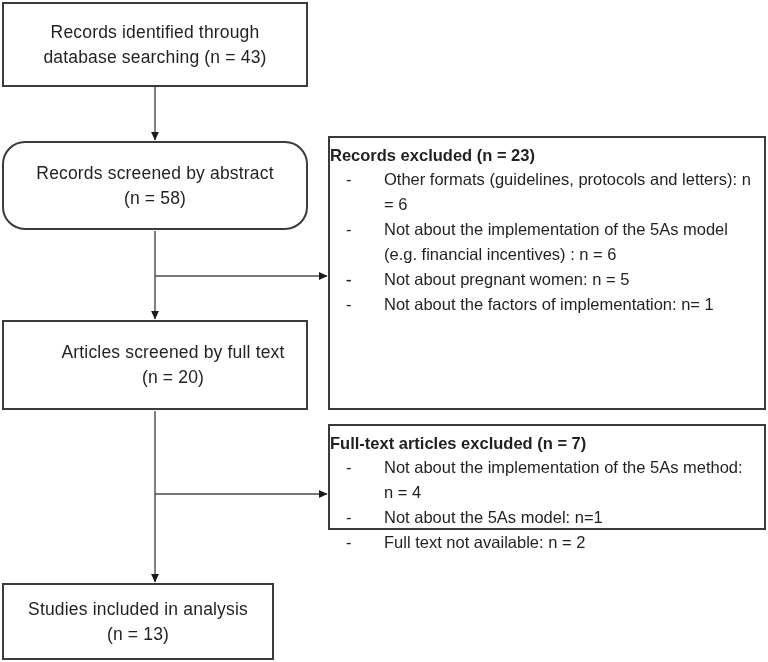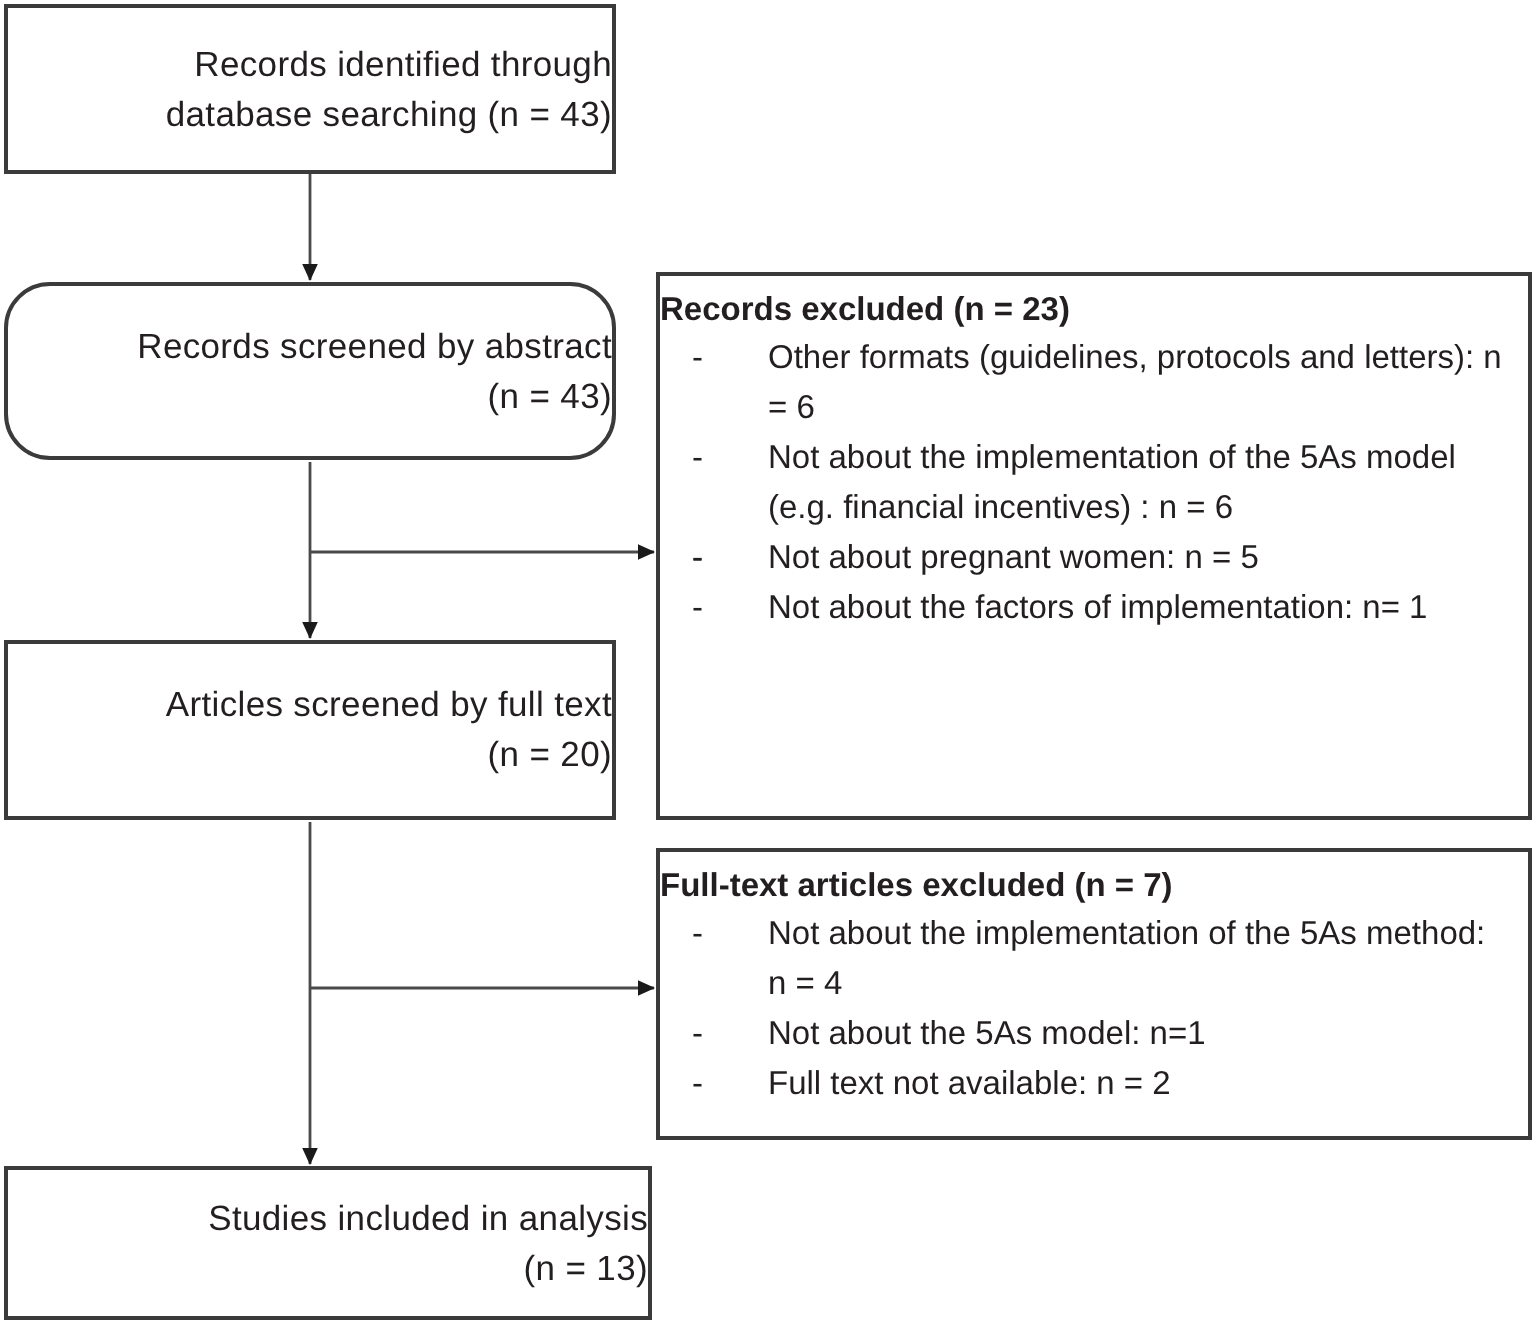--- a/index.html
+++ b/index.html
@@ -28,21 +28,21 @@
     height: 662px;
     pointer-events: none;
   }
   .node {
     position: absolute;
     box-sizing: border-box;
     border: 2px solid #3b3b3b;
     background: #ffffff;
     display: flex;
     flex-direction: column;
-    align-items: flex-end;
+    align-items: center;
     justify-content: center;
     text-align: center;
   }
   .node .line {
     display: block;
     font-size: 17.5px;
     line-height: 25px;
     letter-spacing: 0.01em;
     white-space: nowrap;
   }
@@ -104,29 +104,29 @@
     <line x1="155" y1="494" x2="327" y2="494" stroke="#4a4a4a" stroke-width="1.4" marker-end="url(#arrowhead)"></line>
   </svg>
 
   <div class="node" style="left:2px; top:2px; width:306px; height:85px;">
     <span class="line">Records identified through</span>
     <span class="line">database searching (n = 43)</span>
   </div>
 
   <div class="node" style="left:2px; top:141px; width:306px; height:89px;border-radius:23px;">
     <span class="line">Records screened  by abstract</span>
-    <span class="line">(n = 43)</span>
+    <span class="line">(n = 58)</span>
   </div>
 
   <div class="node" style="left:2px; top:320px; width:306px; height:90px;padding-left:36px;">
     <span class="line">Articles screened  by full text</span>
     <span class="line">(n = 20)</span>
   </div>
 
-  <div class="node" style="left:2px; top:583px; width:324px; height:77px;">
+  <div class="node" style="left:2px; top:583px; width:272px; height:77px;">
     <span class="line">Studies included  in analysis</span>
     <span class="line">(n = 13)</span>
   </div>
 
   <div class="exclusion" style="left:328px; top:136px; width:438px; height:274px;">
     <div class="ex-title">Records excluded (n = 23)</div>
     <ul>
       <li>
         <span class="dash">-</span>
         <span>Other formats (guidelines, protocols and letters): n = 6</span>
@@ -142,21 +142,21 @@
         <span class="dash">-</span>
         <span>Not about pregnant women: n = 5</span>
       </li>
       <li>
         <span class="dash">-</span>
         <span>Not about the factors of implementation: n= 1</span>
       </li>
     </ul>
   </div>
 
-  <div class="exclusion" style="left:328px; top:424px; width:438px; height:146px;">
+  <div class="exclusion" style="left:328px; top:424px; width:438px; height:106px;">
     <div class="ex-title">Full-text articles excluded (n = 7)</div>
     <ul>
       <li>
         <span class="dash">-</span>
         <span>Not about the implementation of the 5As method: n = 4</span>
       </li>
       <li>
         <span class="dash">-</span>
         <span>Not about the 5As model: n=1</span>
       </li>

